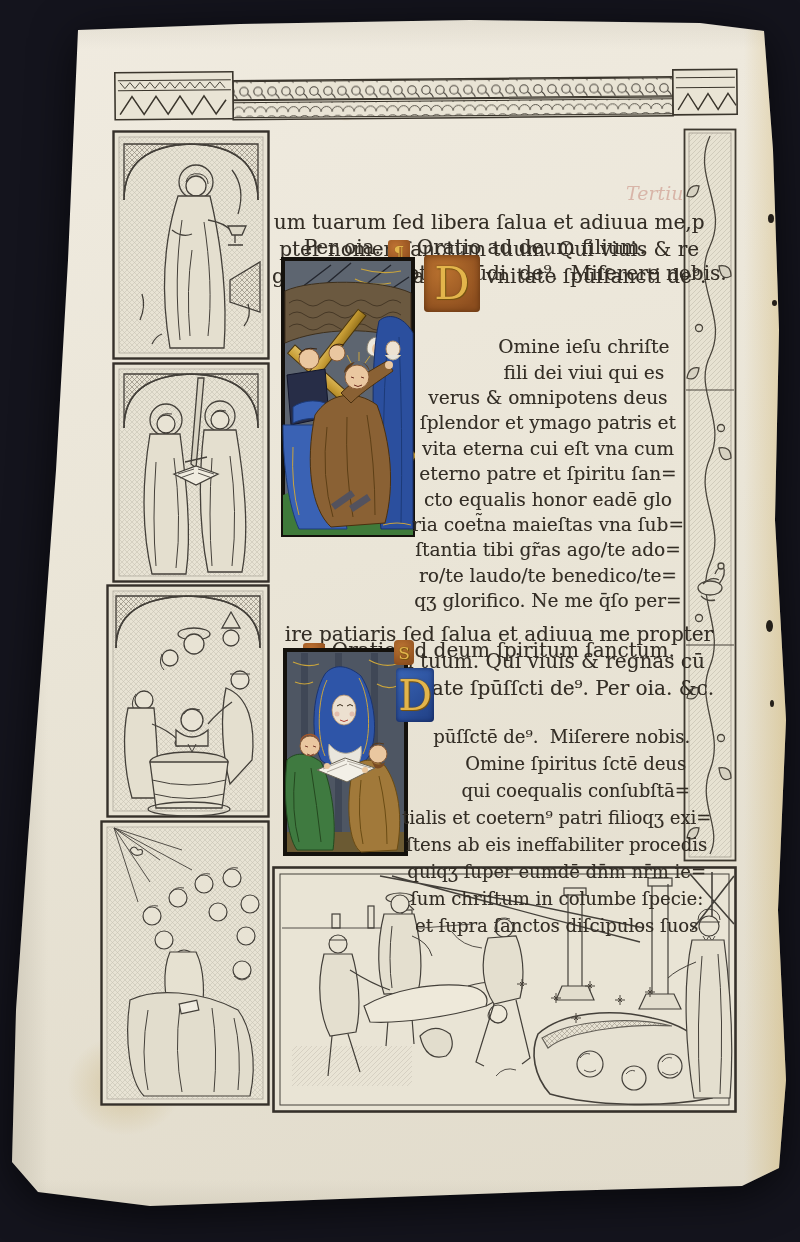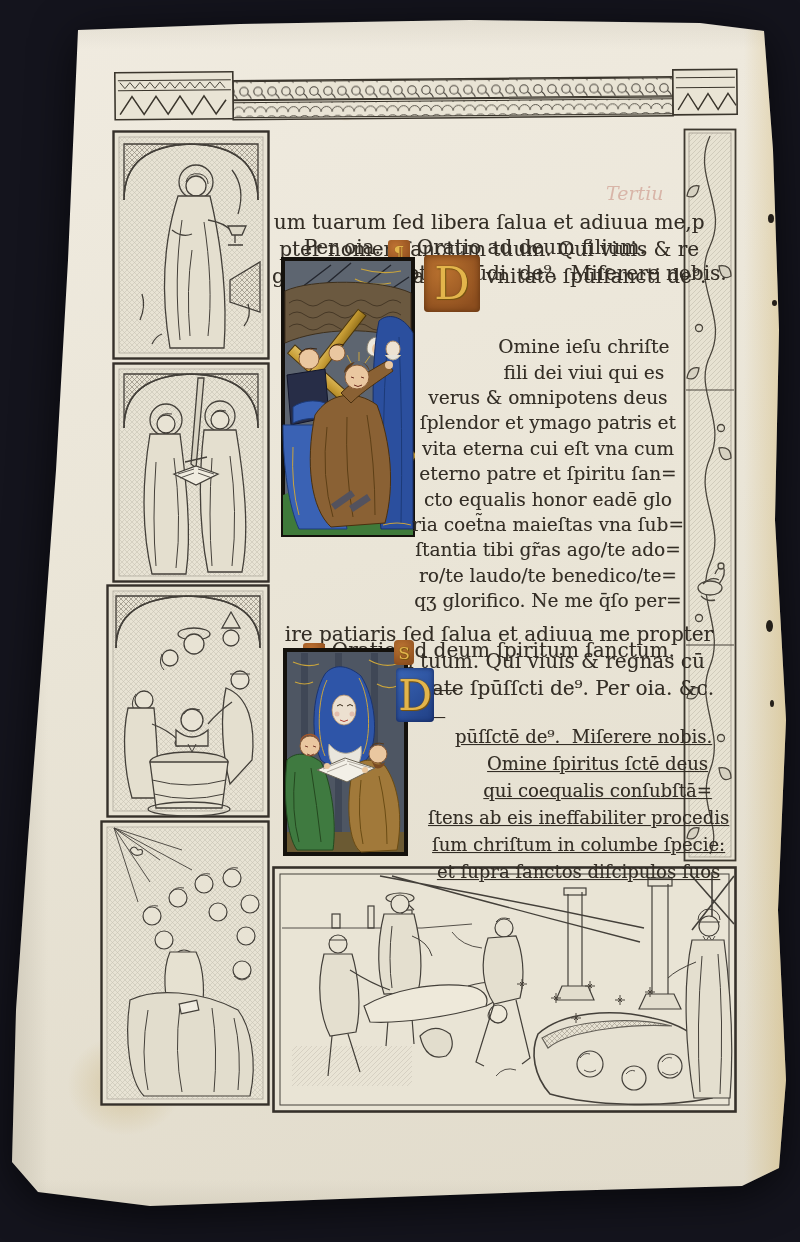--- a/index.html
+++ b/index.html
@@ -29,21 +29,21 @@
   .tl,.tg{position:absolute;color:#332d25;white-space:pre;
     text-shadow:.3px .3px 0 rgba(51,45,37,.3);}
   .tg div{white-space:pre;text-align:center;}
   #grpA{left:272px;top:128px;font-size:20px;line-height:27px;}
   #lnPer{left:272px;top:207px;font-size:20px;line-height:27px;}
   #lnFili{left:270px;top:233px;font-size:20px;line-height:27px;}
   #grpB{left:412px;top:258px;font-size:18.5px;line-height:25.4px;}
   #grpB div:nth-of-type(1),#grpB div:nth-of-type(2){padding-left:72px;}
   #grpC{left:284px;top:540px;font-size:20px;line-height:27px;}
   #lnOr2{left:271px;top:610px;font-size:20px;line-height:27px;}
-  #grpD{left:428px;top:642px;font-size:18px;line-height:27px;text-decoration:underline;}
+  #grpD{left:402px;top:642px;font-size:18px;line-height:27px;}
   #grpD div:nth-of-type(1){padding-left:10px;}
   #grpD div:nth-of-type(2),#grpD div:nth-of-type(3){padding-left:38px;}
   
   .pmark{display:inline-block;width:22px;height:24px;margin:0 7px;vertical-align:-4px;
     background:radial-gradient(circle at 35% 30%, #c07434, #93511f 75%);border-radius:3px;
     color:#e4b54c;font-size:17px;line-height:24px;text-align:center;
     text-shadow:0 0 1px #6b4a0e;}
   .finit{display:inline-block;width:26px;height:30px;margin-right:5px;vertical-align:-7px;
     background:linear-gradient(135deg,#3a66b8,#24478e);border:1px solid #15295c;border-radius:2px;
     color:#e4b54c;font-weight:bold;font-size:22px;line-height:30px;text-align:center;
@@ -51,21 +51,21 @@
   .bigInit{position:absolute;display:flex;align-items:center;justify-content:center;
     border-radius:4px;color:#e3b54b;text-shadow:0 0 2px #6b4a0e,1px 1px 0 #7a5712;}
   #initD1{left:424px;top:255px;width:56px;height:57px;font-size:44px;
     background:radial-gradient(circle at 35% 30%, #ba722f, #8e4f1f 78%);
     box-shadow:inset 0 0 6px rgba(60,30,5,.6);}
   #initS{left:394px;top:640px;width:20px;height:25px;font-size:17px;
     background:radial-gradient(circle at 40% 30%, #bb7432, #8e4f1f 80%);}
   #initD2{left:396px;top:668px;width:38px;height:54px;font-size:42px;
     background:linear-gradient(140deg,#3a66b8,#203f84);
     box-shadow:inset 0 0 5px rgba(10,20,60,.7);}
-  .ghost{position:absolute;left:606px;top:182px;color:rgba(168,62,50,.3);
+  .ghost{position:absolute;left:626px;top:182px;color:rgba(168,62,50,.3);
     font-style:italic;font-size:19px;filter:blur(.6px);}
 </style>
 </head>
 <body>
 
 <div class="stage">
  <div class="leaf-wrap">
   <div class="leaf">
 
    <svg width="0" height="0" style="position:absolute" aria-hidden="true">
@@ -388,21 +388,21 @@
     <path d="M87 100 q4 -7 14 -4" stroke="#5a3a1c" fill="none"></path>
     <path d="M88 112 q6 8 14 2 q-2 8 -10 6 z" fill="#7a4a22"></path>
     <path d="M34 122 L62 110 L92 120 L64 134 Z" fill="#f3f0e7" stroke="#6a6354"></path>
     <path d="M40 121 L62 112 M88 120 L64 113 M44 124 L64 116 M84 123 L66 116" stroke="#9a948a" fill="none" stroke-width=".8"></path>
     <circle cx="44" cy="118" r="3" fill="#eac7a0"></circle>
           <circle cx="82" cy="122" r="3" fill="#eac7a0"></circle>
    </svg>
 
    <div class="tg" id="grpD">
      
-   <div>pūſſctē de⁹.  Miſerere nobis.</div><div>Omine ſpiritus ſctē deus</div><div>qui coequalis conſubſtā=</div><div>ſtens ab eis ineffabiliter procedis</div><div>ſum chriſtum in columbe ſpecie:</div><div>et ſupra ſanctos diſcipulos ſuos</div></div>
+   <div>pūſſctē de⁹.  Miſerere nobis.</div><div>Omine ſpiritus ſctē deus</div><div>qui coequalis conſubſtā=</div><div>tialis et coetern⁹ patri filioqʒ exi=</div><div>ſtens ab eis ineffabiliter procedis</div><div>quiqʒ ſuper eumdē dn̄m nr̄m ie=</div><div>ſum chriſtum in columbe ſpecie:</div><div>et ſupra ſanctos diſcipulos ſuos</div></div>
    <div class="bigInit" id="initS">S</div>
    <div class="bigInit" id="initD2">D</div>
 
    <div class="ghost">Tertiu</div>
 
    <div class="speck" style="left:768px;top:214px;width:6px;height:9px"></div>
    <div class="speck" style="left:772px;top:300px;width:5px;height:6px"></div>
    <div class="speck" style="left:766px;top:620px;width:7px;height:12px"></div>
    <div class="speck" style="left:770px;top:700px;width:4px;height:7px"></div>
 

